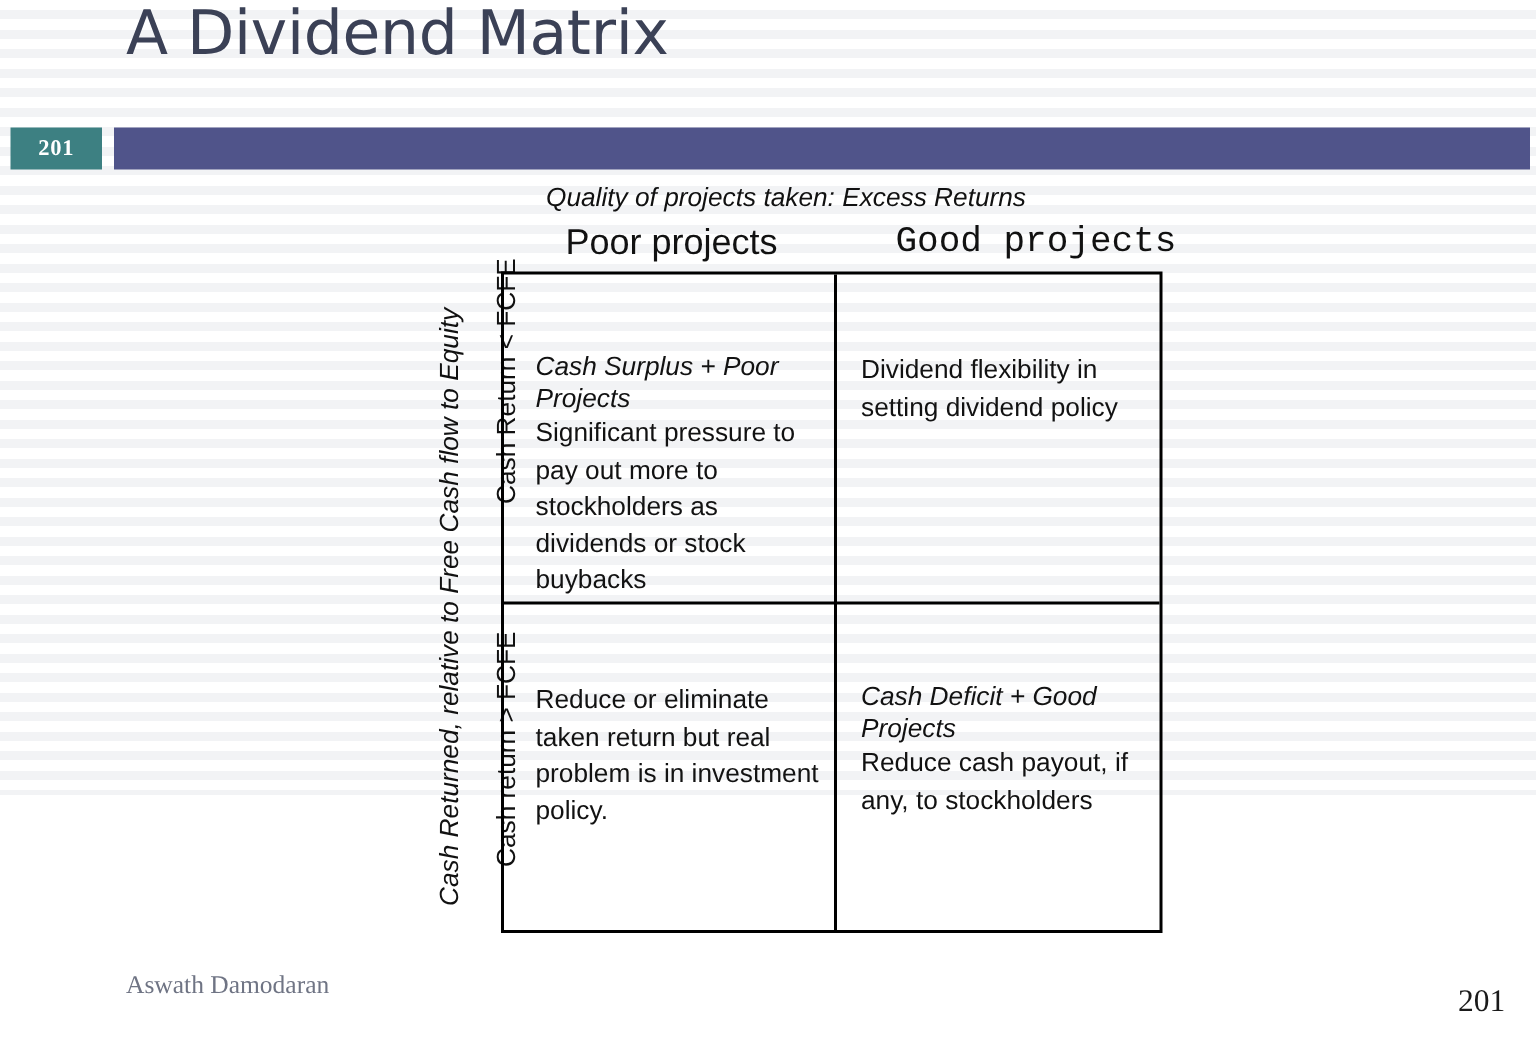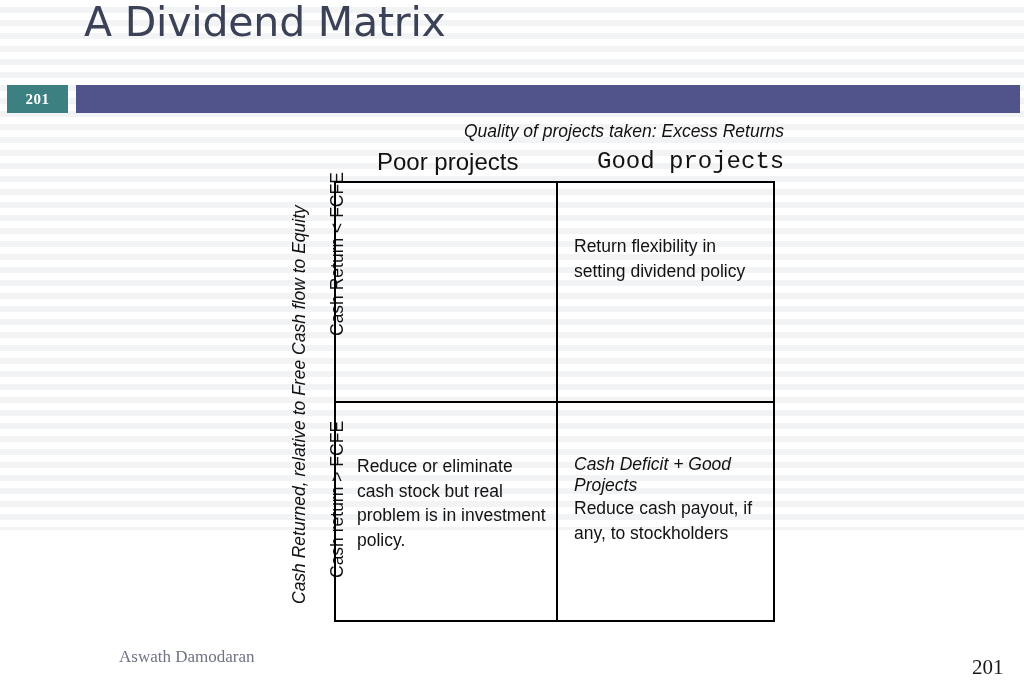--- a/index.html
+++ b/index.html
@@ -121,21 +121,21 @@
   #q-tr { left: 238px; top: 51px;  width: 196px; }
   #q-bl { left: 21px;  top: 271px; width: 192px; }
   #q-br { left: 238px; top: 271px; width: 198px; }
 
   
   #col-super {
     position: absolute;
     left: 364px;
     top: 121px;
     width: 420px;
-    text-align: right;
+    text-align: left;
     font-style: italic;
     font-size: 17.5px;
     color: #111111;
     white-space: nowrap;
   }
   #col-poor {
     position: absolute;
     left: 377px;
     top: 148px;
     font-size: 24px;
@@ -179,21 +179,20 @@
 
   
   #author {
     position: absolute;
     left: 84px;
     top: 647px;
     font-family: "Liberation Serif", serif;
     font-size: 17px;
     color: #6f7484;
     white-space: nowrap;
-    margin-left: 35px;
   }
   #pagenum {
     position: absolute;
     left: 972px;
     top: 655px;
     font-family: "Liberation Serif", serif;
     font-size: 21px;
     color: #1a1a1a;
     white-space: nowrap;
   }
@@ -219,27 +218,31 @@
 
   <div class="rot" id="row-top">Cash Return &lt; FCFE</div>
 
   <div class="rot" id="row-bottom">Cash return &gt; FCFE</div>
 
   <div id="matrix">
 
     <div id="vdiv"></div>
     <div id="hdiv"></div>
 
+    <div class="quad" id="q-tl">
+      <div class="qtitle">Cash Surplus + Poor Projects</div>
+      <div class="qbody">Significant pressure to pay out more to stockholders as dividends or stock buybacks</div>
+    </div>
 
     <div class="quad" id="q-tr">
-      <div class="qbody">Return flexibility in setting dividend policy</div>
+      <div class="qbody">Dividend flexibility in setting dividend policy</div>
     </div>
 
     <div class="quad" id="q-bl">
-      <div class="qbody">Reduce or eliminate cash stock but real problem is in investment policy.</div>
+      <div class="qbody">Reduce or eliminate taken return but real problem is in investment policy.</div>
     </div>
 
     <div class="quad" id="q-br">
       <div class="qtitle">Cash Deficit + Good Projects</div>
       <div class="qbody">Reduce cash payout, if any, to stockholders</div>
     </div>
 
   </div>
 
   <div id="author">Aswath Damodaran</div>

